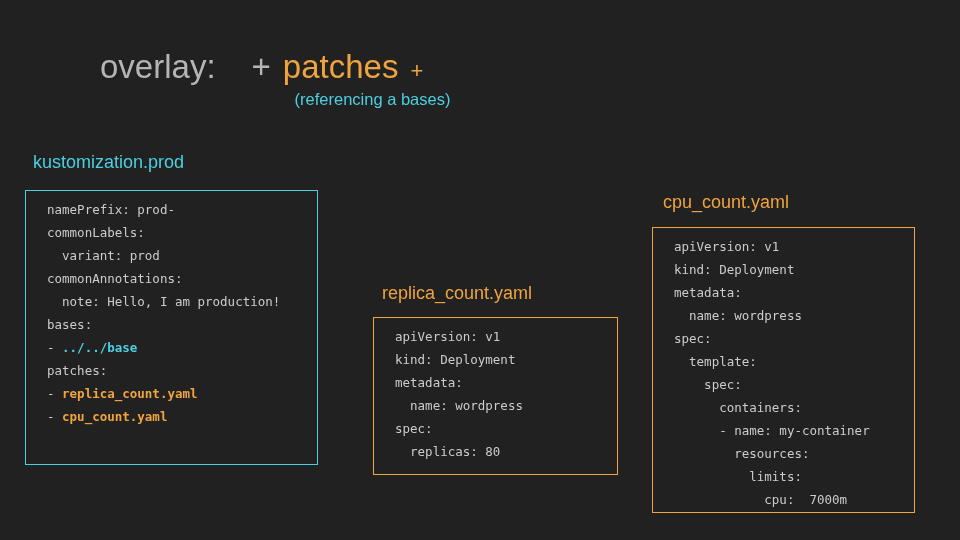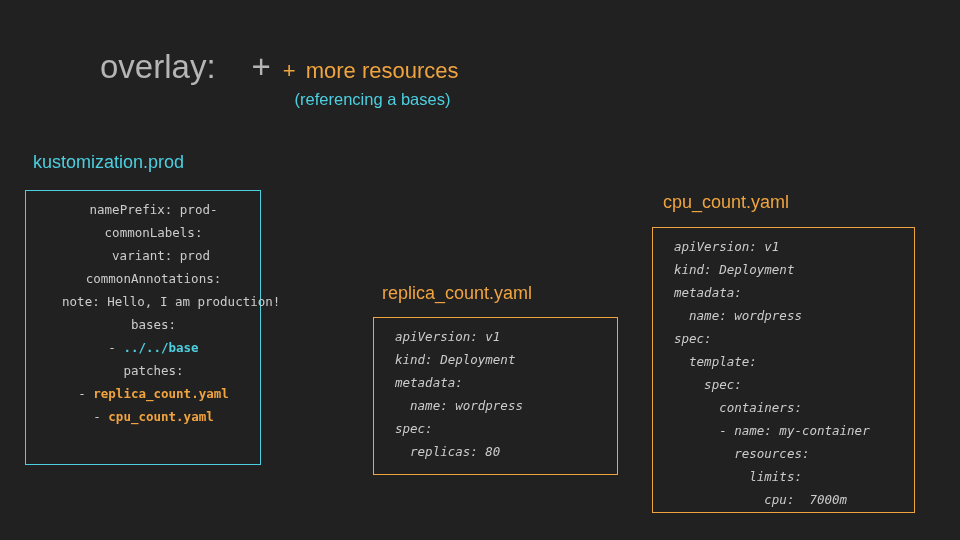--- a/index.html
+++ b/index.html
@@ -51,53 +51,53 @@
   }
   .panel-label.cyan   { color: var(--cyan, #4ccfe0); }
   .panel-label.orange { color: var(--orange, #f0a43f); }
 
   .panel-box {
     position: absolute;
     box-sizing: border-box;
     background: transparent;
   }
   .panel-box.cyan   { border: 1.5px solid var(--cyan, #4ccfe0); }
-  .panel-box.orange { border: 1.5px solid var(--orange, #f0a43f); font-style: italic; }
+  .panel-box.orange { border: 1.5px solid var(--orange, #f0a43f); }
 
   .code {
     padding: 7px 0 0 21px;
     font-family: "DejaVu Sans Mono", "Liberation Mono", monospace;
     font-size: 12.5px;
     line-height: 23px;
     color: var(--code-text, #cccccc);
     white-space: pre;
   }
   .code-line { height: 23px; }
   .seg-plain  { color: var(--code-text, #cccccc); }
   .seg-cyan   { color: var(--cyan, #4ccfe0); font-weight: bold; }
   .seg-orange { color: var(--orange, #f0a43f); font-weight: bold; }
 
   
   #label-kustomization { left: 33px;  top: 152px; }
-  #box-kustomization   { left: 25px;  top: 190px; width: 236px; height: 275px; text-align: center; }
+  #box-kustomization   { left: 25px;  top: 190px; width: 293px; height: 275px; }
   #label-replica       { left: 382px; top: 283px; }
   #box-replica         { left: 373px; top: 317px; width: 245px; height: 158px; }
   #label-cpu           { left: 663px; top: 192px; }
   #box-cpu             { left: 652px; top: 227px; width: 263px; height: 286px; }
 </style>
 </head>
 <body>
 
 <div class="slide" style="--bg: #212121; --gray-title: #b5b5b5; --cyan: #4ccfe0; --orange: #f0a43f; --code-text: #cccccc;">
 
   <div class="title-row">
     <span class="t-big t-gray gap-wide">overlay:</span>
     <span class="t-big t-gray gap-mid">+</span>
+    <span class="t-big t-orange gap-mid">patches</span>
     <span class="t-small t-orange gap-small">+</span>
-    <span class="t-small t-orange">more resources</span>
   </div>
 
   <div class="subtitle">(referencing a bases)</div>
 
   <div class="panel-label cyan" id="label-kustomization">kustomization.prod</div>
   <div class="panel-box cyan" id="box-kustomization">
     <div class="code"><div class="code-line"><span class="seg-plain">namePrefix: prod-</span></div><div class="code-line"><span class="seg-plain">commonLabels:</span></div><div class="code-line"><span class="seg-plain">  variant: prod</span></div><div class="code-line"><span class="seg-plain">commonAnnotations:</span></div><div class="code-line"><span class="seg-plain">  note: Hello, I am production!</span></div><div class="code-line"><span class="seg-plain">bases:</span></div><div class="code-line"><span class="seg-plain">- </span><span class="seg-cyan">../../base</span></div><div class="code-line"><span class="seg-plain">patches:</span></div><div class="code-line"><span class="seg-plain">- </span><span class="seg-orange">replica_count.yaml</span></div><div class="code-line"><span class="seg-plain">- </span><span class="seg-orange">cpu_count.yaml</span></div></div>
   </div>
 
   <div class="panel-label orange" id="label-replica">replica_count.yaml</div>

